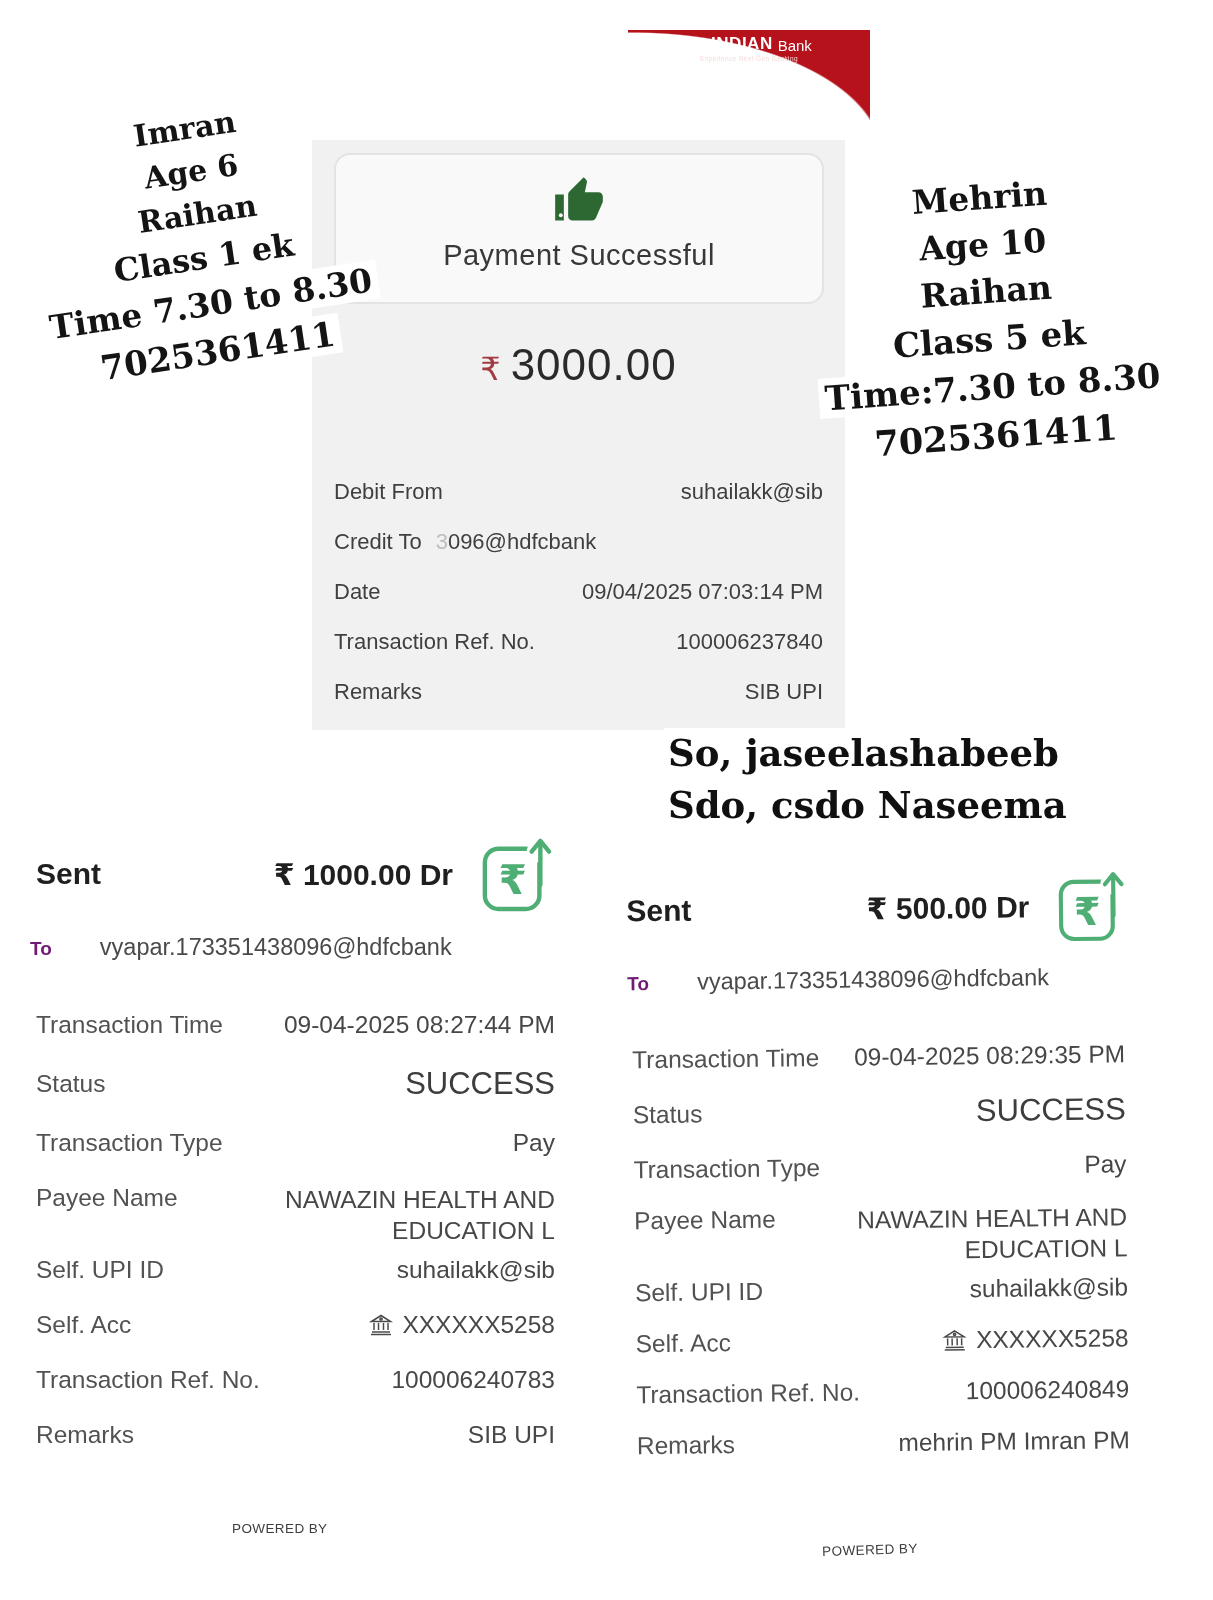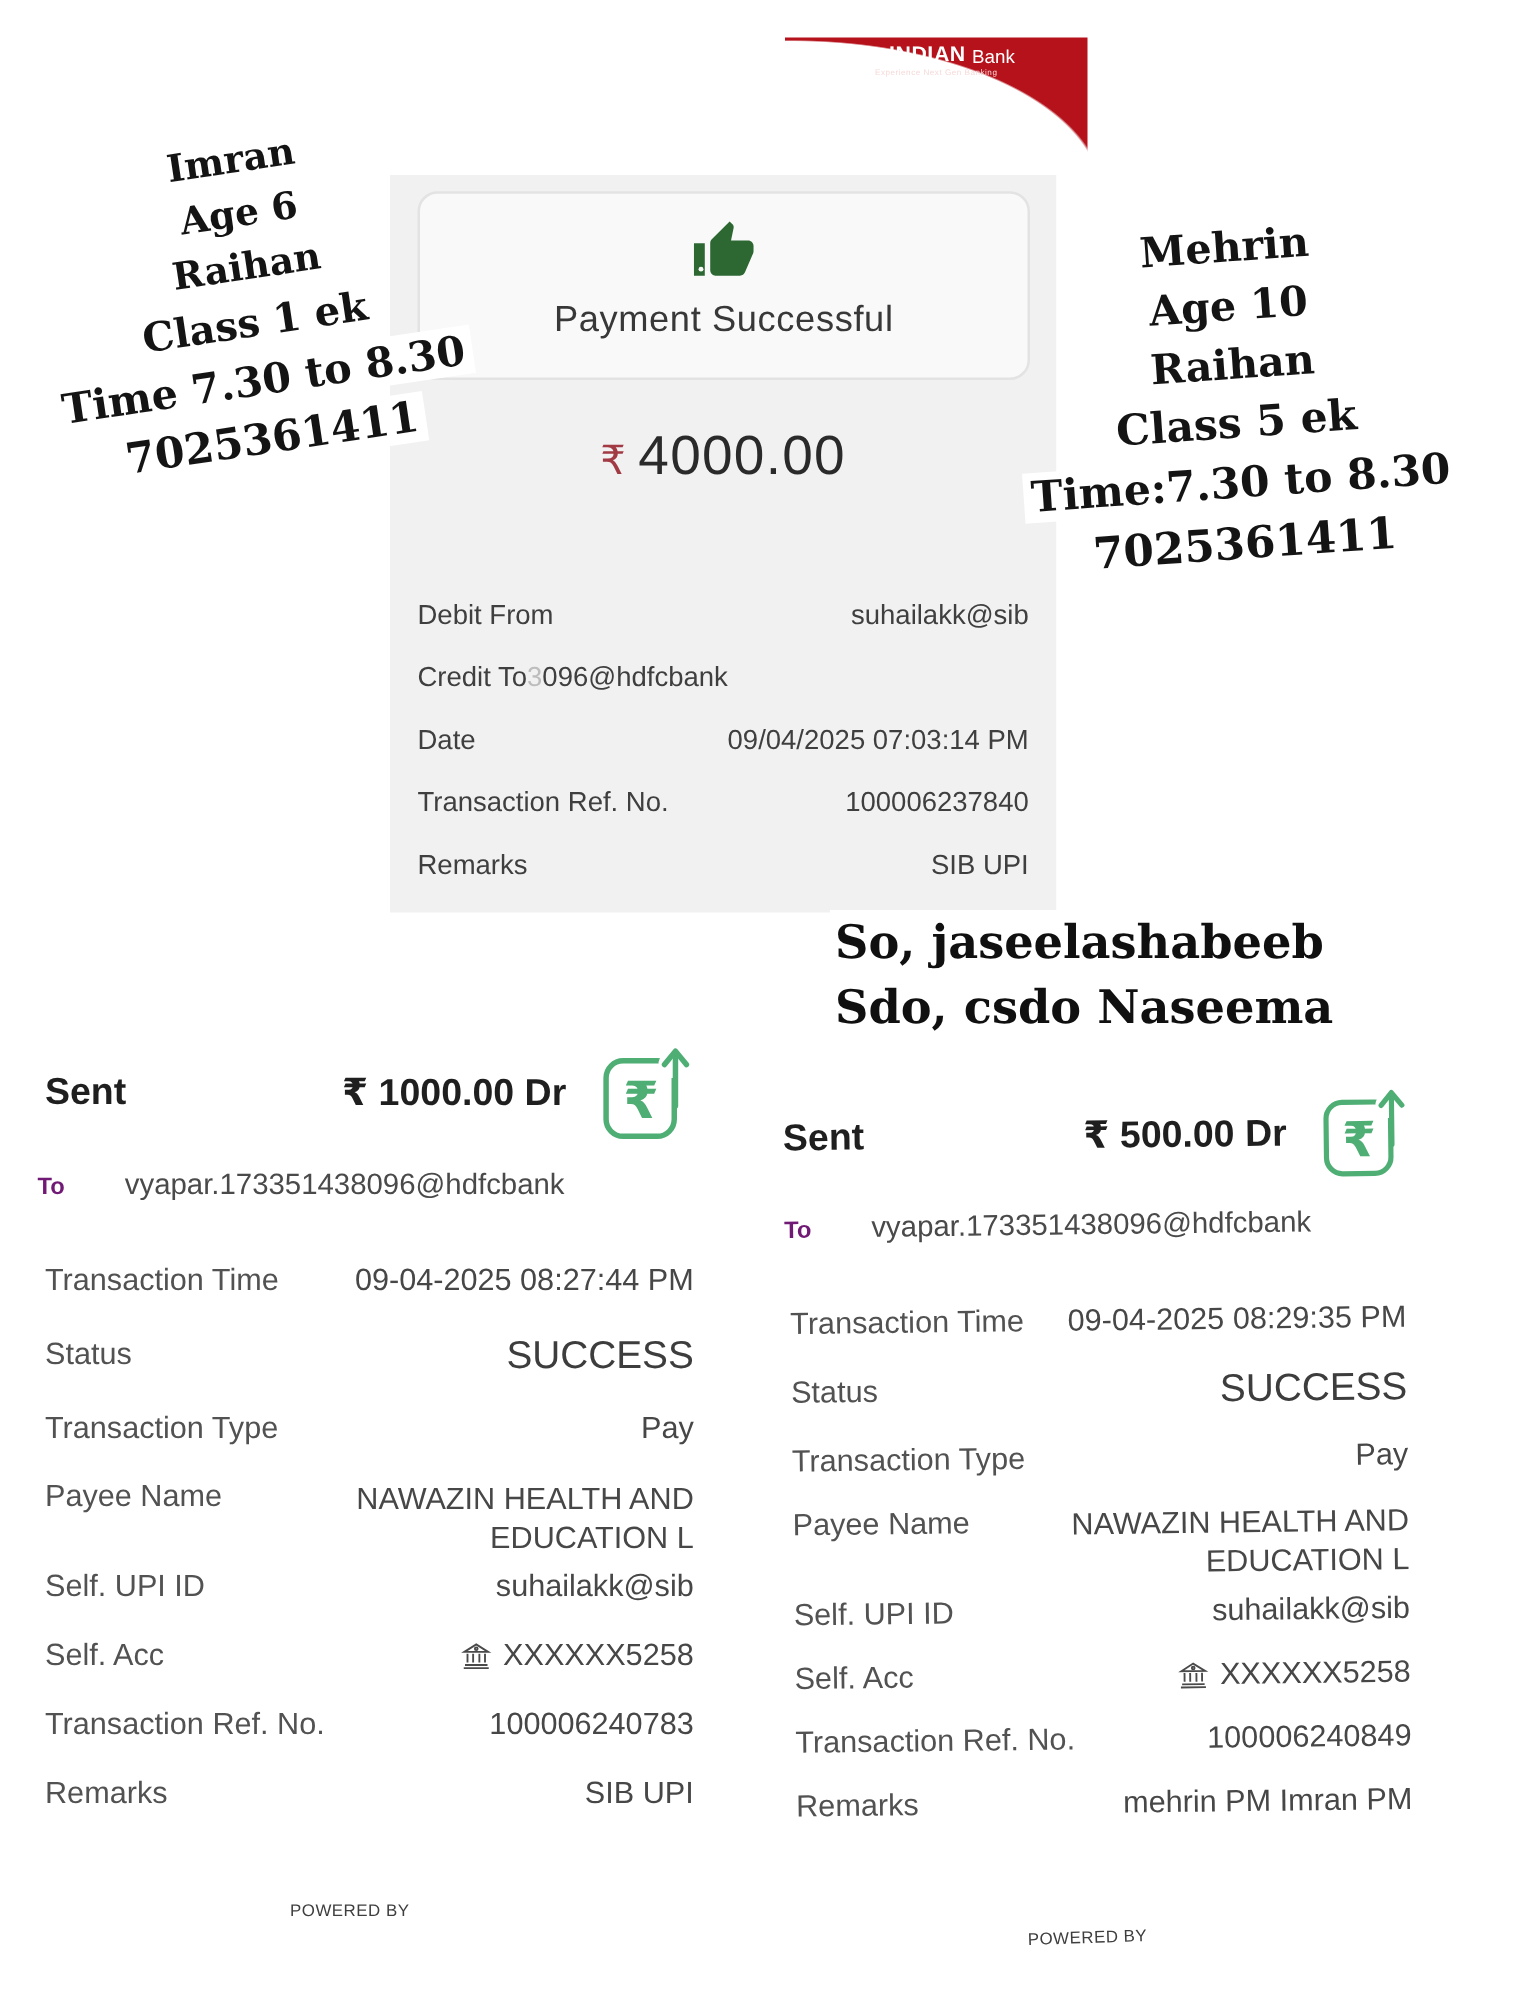--- a/index.html
+++ b/index.html
@@ -40,21 +40,21 @@
         border:2px solid #e3e3e3;border-radius:16px;text-align:center;}
   .card svg{margin-top:20px;}
   .card-title{font-size:29px;color:#383838;letter-spacing:.5px;margin-top:8px;}
   .amount-row{position:absolute;left:0;top:200px;width:100%;display:flex;align-items:baseline;
               justify-content:center;gap:10px;}
   .rupee{color:#a23a43;font-size:32px;}
   .amount{color:#2a2a2a;font-size:44px;letter-spacing:1px;}
   .crows{position:absolute;left:22px;right:22px;top:327px;}
   .crow{display:flex;justify-content:space-between;align-items:center;height:50px;
         font-size:22px;color:#3f3f3f;}
-  .crow.adjacent{justify-content:flex-start;}
+  .crow.adjacent{justify-content:flex-start;gap:14px;}
   .val-credit{display:inline-block;}
   .val-credit::first-letter{color:#bdbdbd;}
 
   
   .receipt{position:absolute;z-index:2;}
   .receipt-left{left:0;top:818px;width:600px;}
   .receipt-right{left:622px;top:854px;width:560px;transform:rotate(-0.7deg);}
   .rhead{display:flex;align-items:center;padding-top:14px;}
   .receipt-left .rhead{padding-left:36px;padding-right:46px;}
   .receipt-right .rhead{padding-left:8px;padding-right:52px;}
@@ -119,21 +119,21 @@
     <div class="card">
       <svg width="52" height="52" viewBox="0 0 24 24">
         <path fill="#2d6833" d="M1 21h4V9H1v12zM23 10c0-1.1-.9-2-2-2h-6.31l.95-4.57.03-.32c0-.41-.17-.79-.44-1.06L14.17 1 7.58 7.59C7.22 7.95 7 8.45 7 9v10c0 1.1.9 2 2 2h9c.83 0 1.54-.5 1.84-1.22l3.02-7.05c.09-.23.14-.47.14-.73v-2z"></path>
         <circle cx="3.6" cy="18.6" r="0.9" fill="#f9f9f9"></circle>
       </svg>
       <div class="card-title">Payment Successful</div>
     </div>
 
     <div class="amount-row">
       <span class="rupee">₹</span>
-      <span class="amount">4000.00</span>
+      <span class="amount">3000.00</span>
     </div>
 
     <div class="crows">
       <div class="crow">
         <span>Debit From</span>
         <span>suhailakk@sib</span>
       </div>
       <div class="crow adjacent">
         <span>Credit To</span>
         <span class="val-credit">3096@hdfcbank</span>

